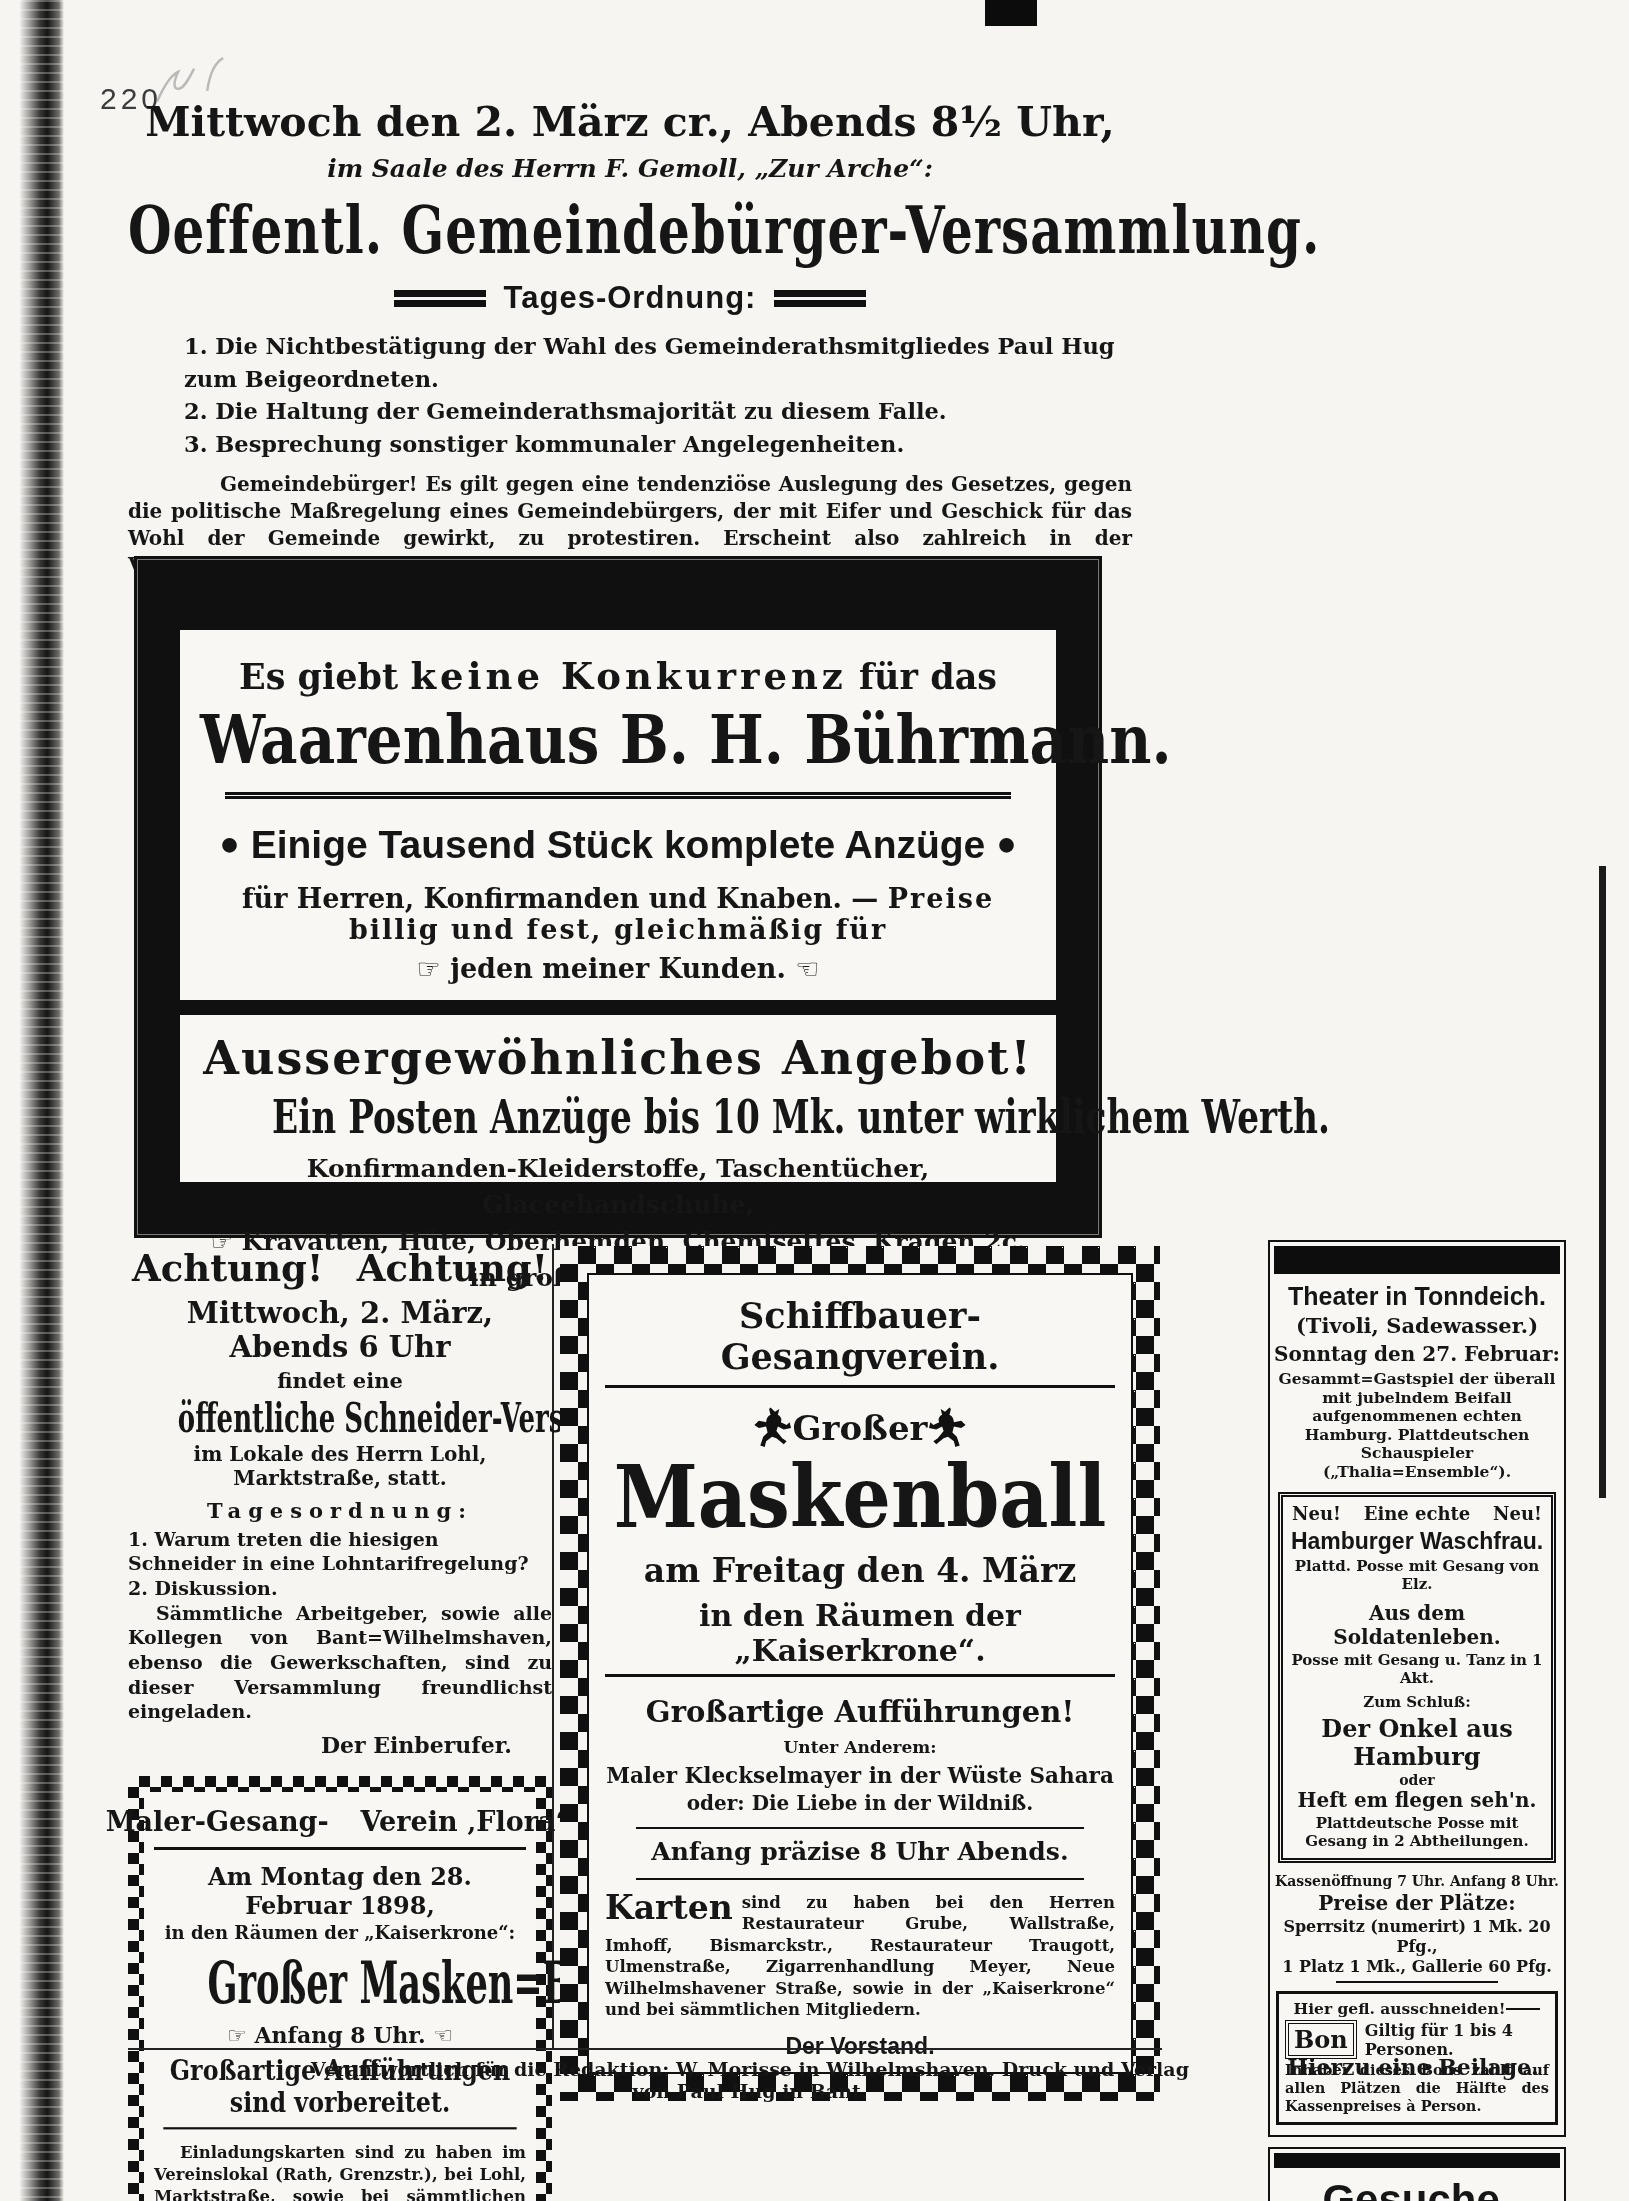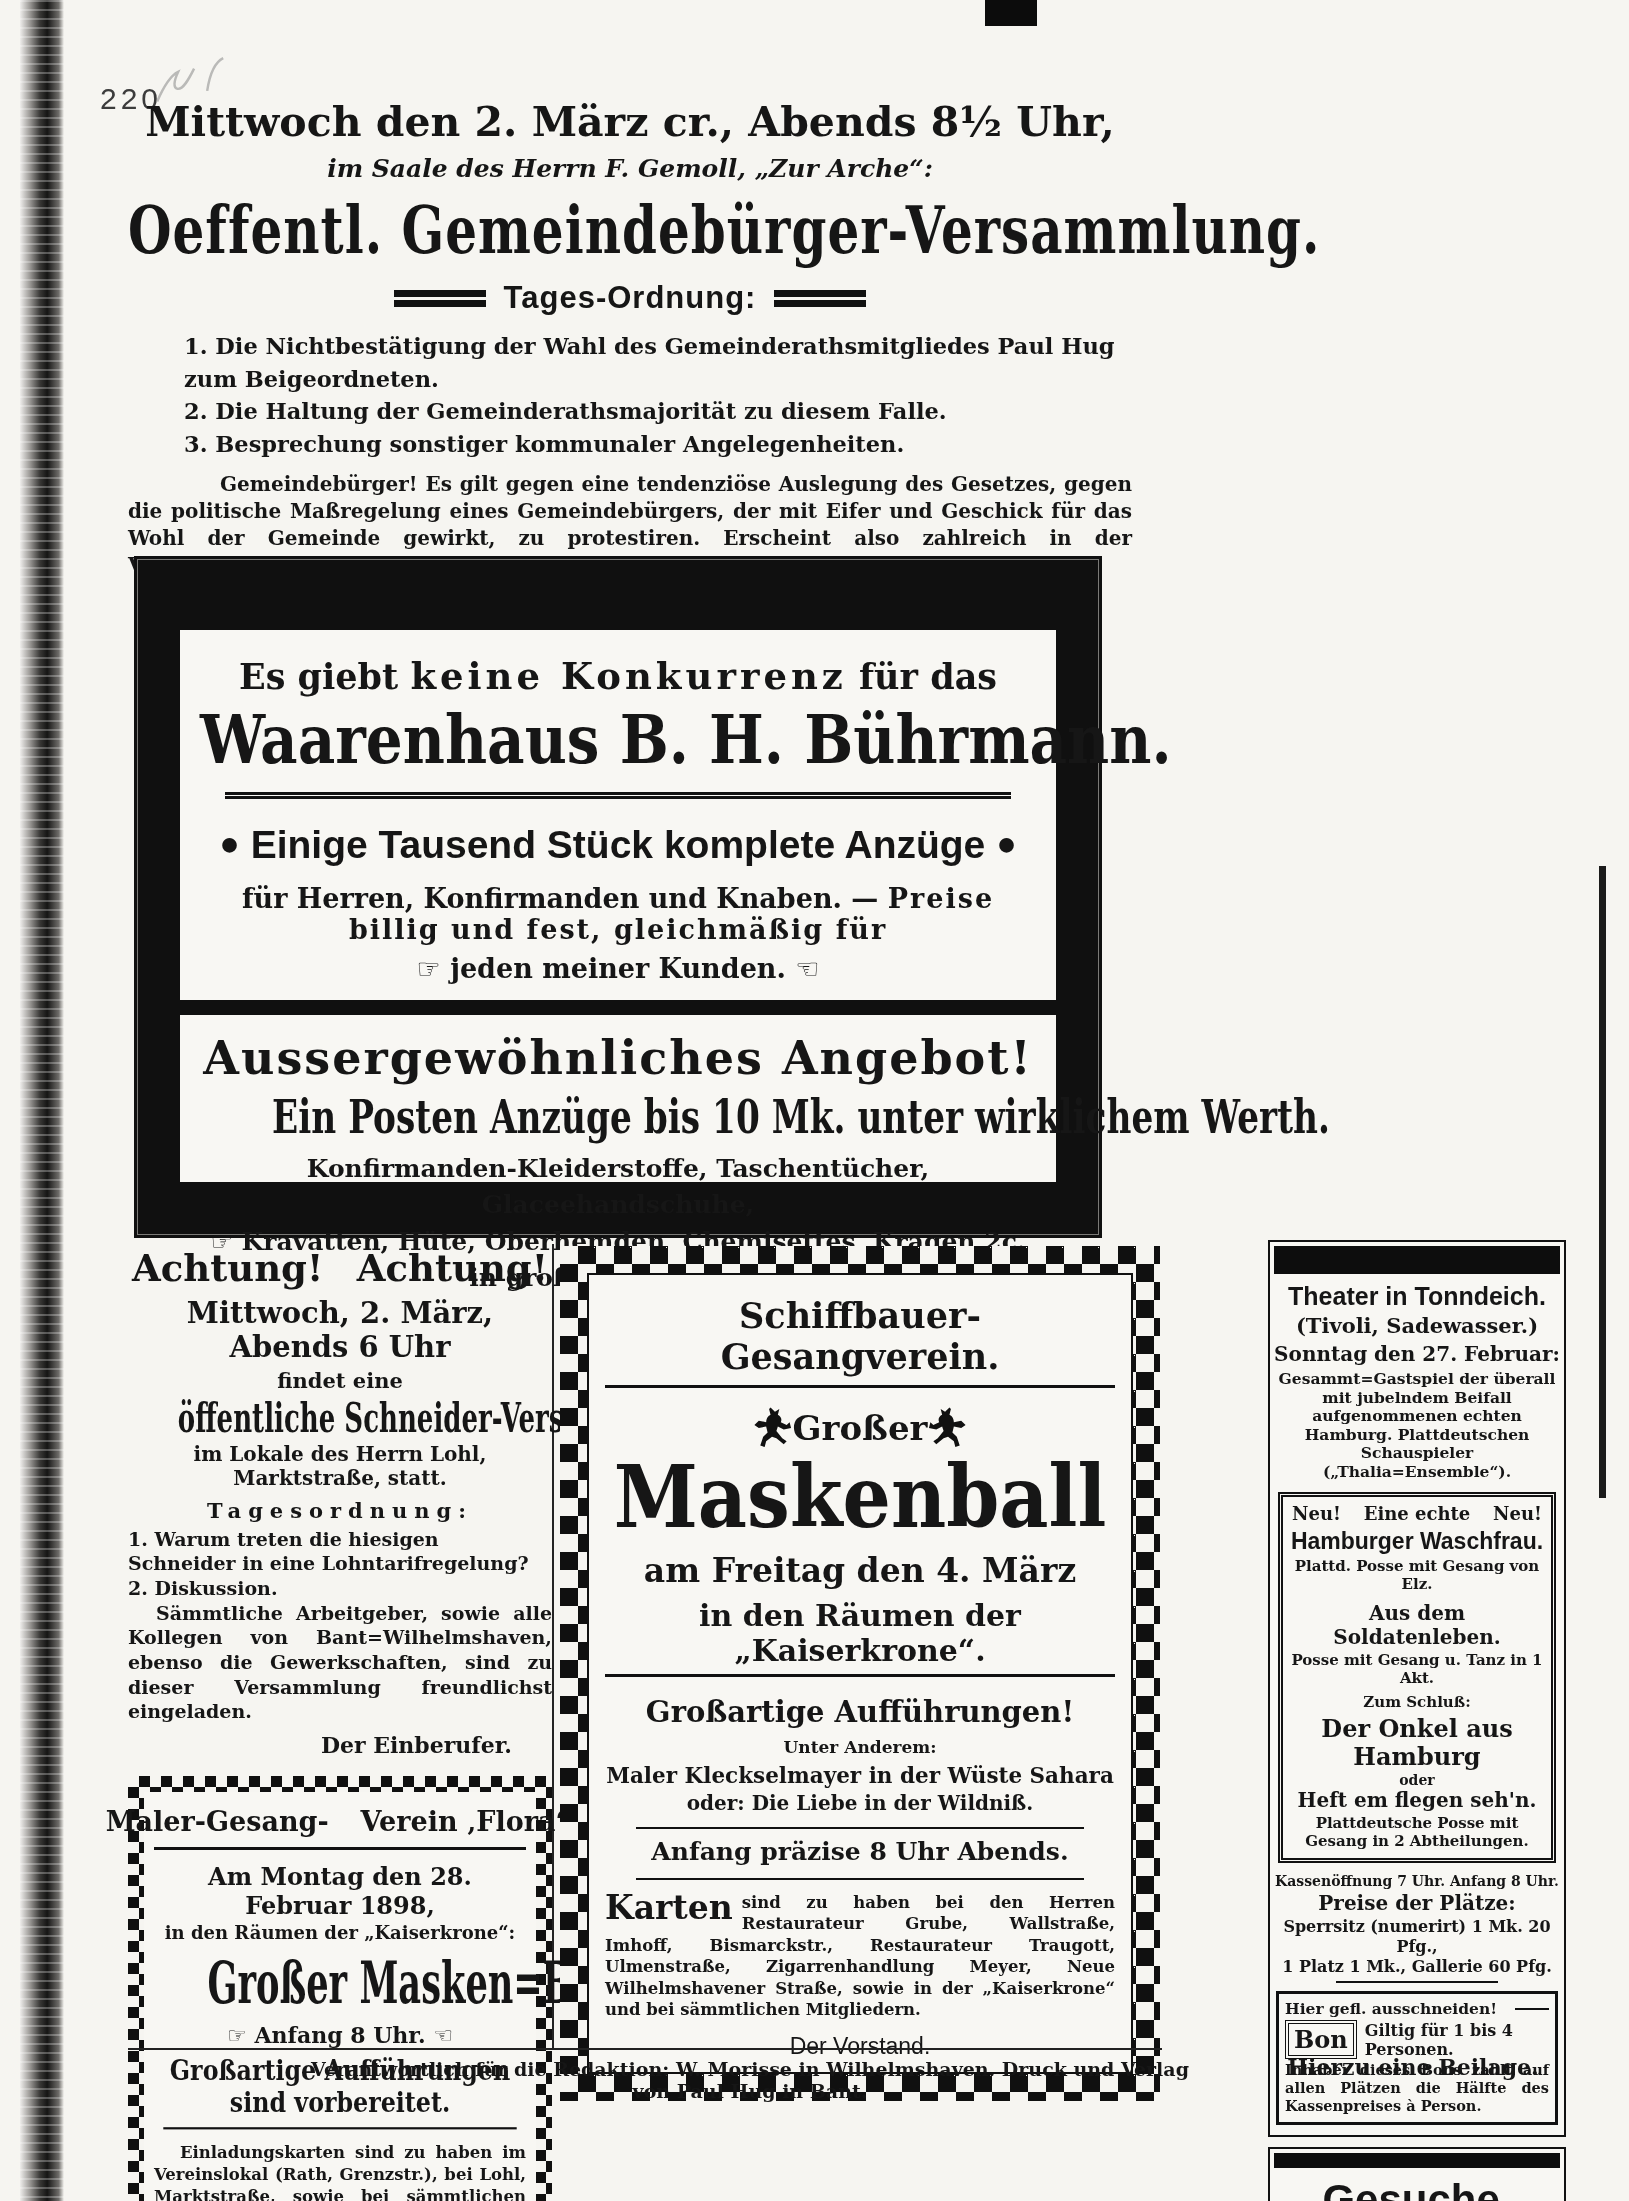--- a/index.html
+++ b/index.html
@@ -119,21 +119,21 @@
   .m-venue { font-size:30px; font-weight:bold; margin-top:8px; }
   .m-venue span { border-bottom:3px solid #111; padding-bottom:6px; display:inline-block; }
   .m-sub { margin-top:18px; font-size:29px; font-weight:bold; }
   .m-among { margin-top:8px; font-size:17px; font-weight:bold; }
   .m-p1 { margin-top:6px; font-size:21.5px; font-weight:bold; }
   .m-p2 { margin-top:3px; font-size:20px; font-weight:bold; }
   .m-rule { width:88%; margin:12px auto 0; border-top:2px solid #111; }
   .m-start { margin-top:8px; font-size:25px; font-weight:bold; }
   .m-tickets { margin-top:12px; font-size:16.5px; font-weight:bold; text-align:justify; line-height:1.3; }
   .karten { float:left; font-size:33px; line-height:.95; margin-right:9px; }
-  .m-sign { margin-top:12px; font-family:"Liberation Sans",sans-serif; font-weight:normal; font-size:23px; }
+  .m-sign { margin-top:12px; font-family:"Liberation Sans",sans-serif; font-weight:bold; font-size:23px; }
   
   .col3 { position:absolute; left:1268px; top:1240px; width:298px; text-align:center; }
   .t-box { border:2px solid #111; background:#f8f7f3; padding-bottom:8px; }
   .t-topbar { height:28px; background:#0d0d0d; margin:4px 4px 0; }
   .t-title { margin-top:8px; font-family:"Liberation Sans",sans-serif; font-weight:bold; font-size:25px; }
   .t-sub { margin-top:2px; font-size:21px; font-weight:bold; }
   .t-date { margin-top:4px; font-size:20px; font-weight:bold; }
   .t-intro { margin-top:4px; padding:0 6px; font-size:15.5px; line-height:1.2; font-weight:bold; }
   .t-innerbox { margin:10px 8px 0; border:5px double #111; padding:6px 5px 8px; }
   .neu-row { display:flex; justify-content:space-between; padding:0 4px; font-size:18px; font-weight:bold; }
@@ -142,21 +142,21 @@
   .t-play2 { margin-top:8px; font-size:20px; font-weight:bold; }
   .t-finale { margin-top:6px; font-size:15px; font-weight:bold; }
   .t-play3 { margin-top:4px; font-size:24px; font-weight:bold; line-height:1.2; }
   .t-or { font-size:14px; font-weight:bold; }
   .t-play3alt { font-size:20px; font-weight:bold; }
   .t-times { margin-top:10px; font-size:14px; font-weight:bold; }
   .t-prices-h { margin-top:2px; font-size:20px; font-weight:bold; }
   .t-prices { margin-top:2px; font-size:16px; font-weight:bold; line-height:1.25; }
   .t-prule { width:55%; margin:4px auto 0; border-top:2px solid #111; }
   .bon-box { margin:8px 6px 2px; border:3px solid #111; padding:5px 6px 6px; text-align:left; }
-  .bon-cut { display:flex; align-items:center; justify-content:space-between; gap:1px; font-size:15.5px; font-weight:bold; }
+  .bon-cut { display:flex; align-items:center; justify-content:center; gap:1px; font-size:15.5px; font-weight:bold; }
   .bon-cut .dash { width:34px; border-top:2px solid #111; }
   .bon-row { display:flex; gap:8px; margin-top:2px; align-items:center; }
   .bon-label { border:4px double #111; font-size:24px; font-weight:bold; padding:1px 5px; }
   .bon-valid { font-size:16px; font-weight:bold; }
   .bon-text { margin-top:2px; font-size:14.5px; font-weight:bold; text-align:justify; line-height:1.25; }
   .g-box { margin-top:10px; border:2px solid #111; background:#f8f7f3; padding:4px 4px 8px; }
   .g-bar { height:15px; background:#0d0d0d; }
   .g-title { margin-top:8px; font-family:"Liberation Sans",sans-serif; font-weight:bold; font-size:42px; }
   
   .footer-rule { position:absolute; left:128px; top:2048px; width:1034px; border-top:2px solid #222; }

